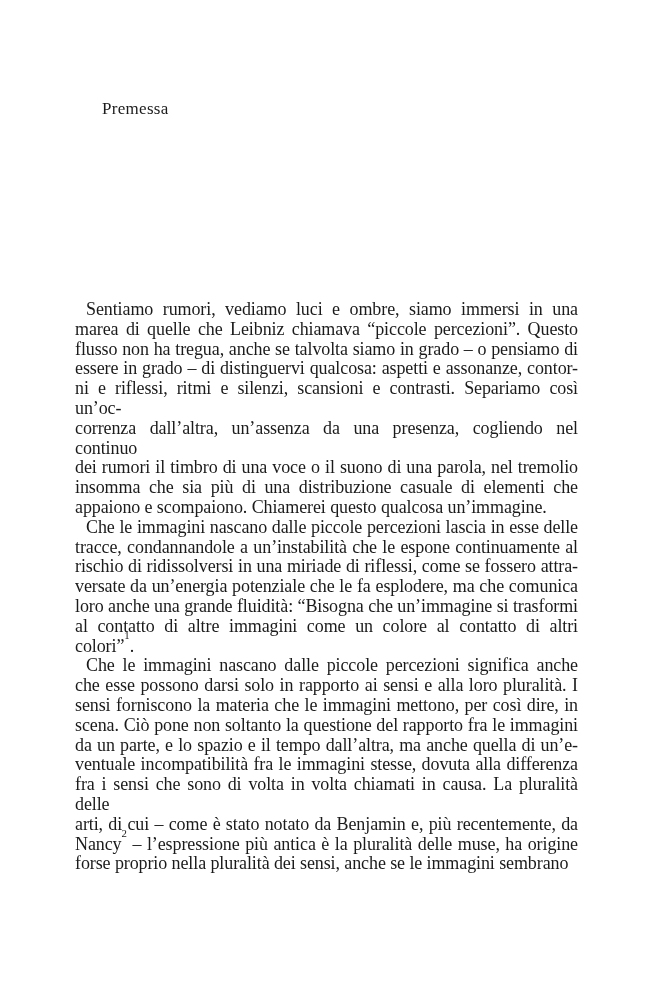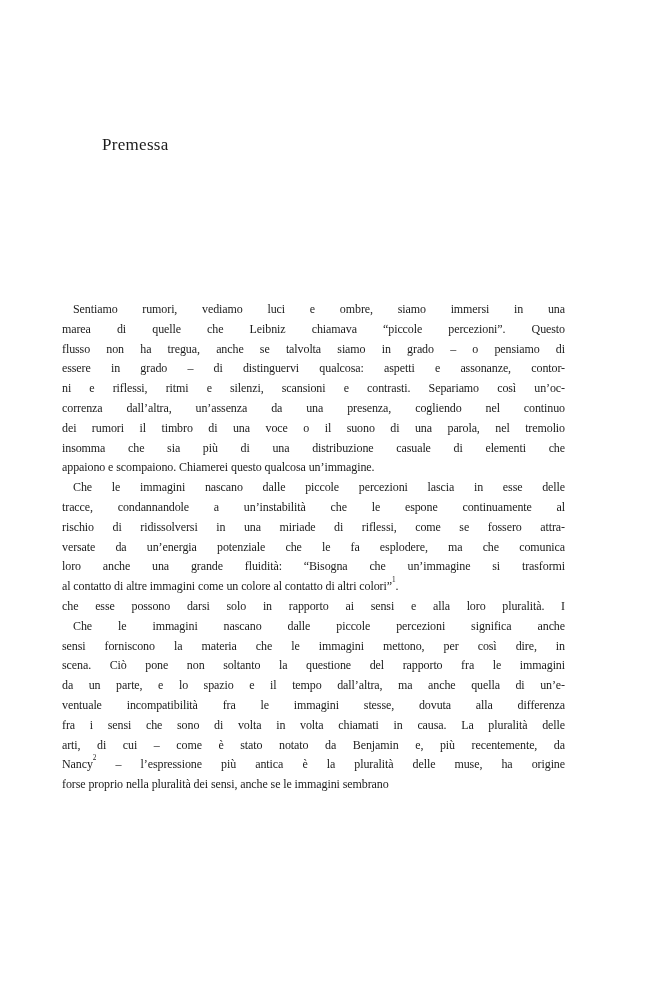--- a/index.html
+++ b/index.html
@@ -14,27 +14,26 @@
     background: #ffffff;
     color: #1b1b1b;
     overflow: hidden;
   }
   .title {
     position: absolute;
     left: 102px; top: 98px;
     font-size: 17px;
     line-height: 22px;
     letter-spacing: 0.3px;
-    margin-top: 36px;
   }
   .body-text {
     position: absolute;
-    left: 62px; top: 300px;
+    left: 75px; top: 300px;
     width: 503px;
-    font-size: 12px;
+    font-size: 18px;
     line-height: 19.8px;
     letter-spacing: -0.1px;
   }
   .line {
     text-align: justify;
     text-align-last: justify;
   }
   .line.last { text-align-last: left; }
   .line.first { text-indent: 11px; }
   .footnotes {
@@ -75,22 +74,22 @@
       </div>
       <div>
         <div class="line first">Che le immagini nascano dalle piccole percezioni lascia in esse delle</div>
         <div class="line">tracce, condannandole a un’instabilità che le espone continuamente al</div>
         <div class="line">rischio di ridissolversi in una miriade di riflessi, come se fossero attra-</div>
         <div class="line">versate da un’energia potenziale che le fa esplodere, ma che comunica</div>
         <div class="line">loro anche una grande fluidità: “Bisogna che un’immagine si trasformi</div>
         <div class="line last">al contatto di altre immagini come un colore al contatto di altri colori”<sup>1</sup>.</div>
       </div>
       <div>
+        <div class="line first">Che le immagini nascano dalle piccole percezioni significa anche</div>
         <div class="line">che esse possono darsi solo in rapporto ai sensi e alla loro pluralità. I</div>
-        <div class="line first">Che le immagini nascano dalle piccole percezioni significa anche</div>
         <div class="line">sensi forniscono la materia che le immagini mettono, per così dire, in</div>
         <div class="line">scena. Ciò pone non soltanto la questione del rapporto fra le immagini</div>
         <div class="line">da un parte, e lo spazio e il tempo dall’altra, ma anche quella di un’e-</div>
         <div class="line">ventuale incompatibilità fra le immagini stesse, dovuta alla differenza</div>
         <div class="line">fra i sensi che sono di volta in volta chiamati in causa. La pluralità delle</div>
         <div class="line">arti, di cui – come è stato notato da Benjamin e, più recentemente, da</div>
         <div class="line">Nancy<sup>2</sup> – l’espressione più antica è la pluralità delle muse, ha origine</div>
         <div class="line last">forse proprio nella pluralità dei sensi, anche se le immagini sembrano</div>
       </div>
     </div>

